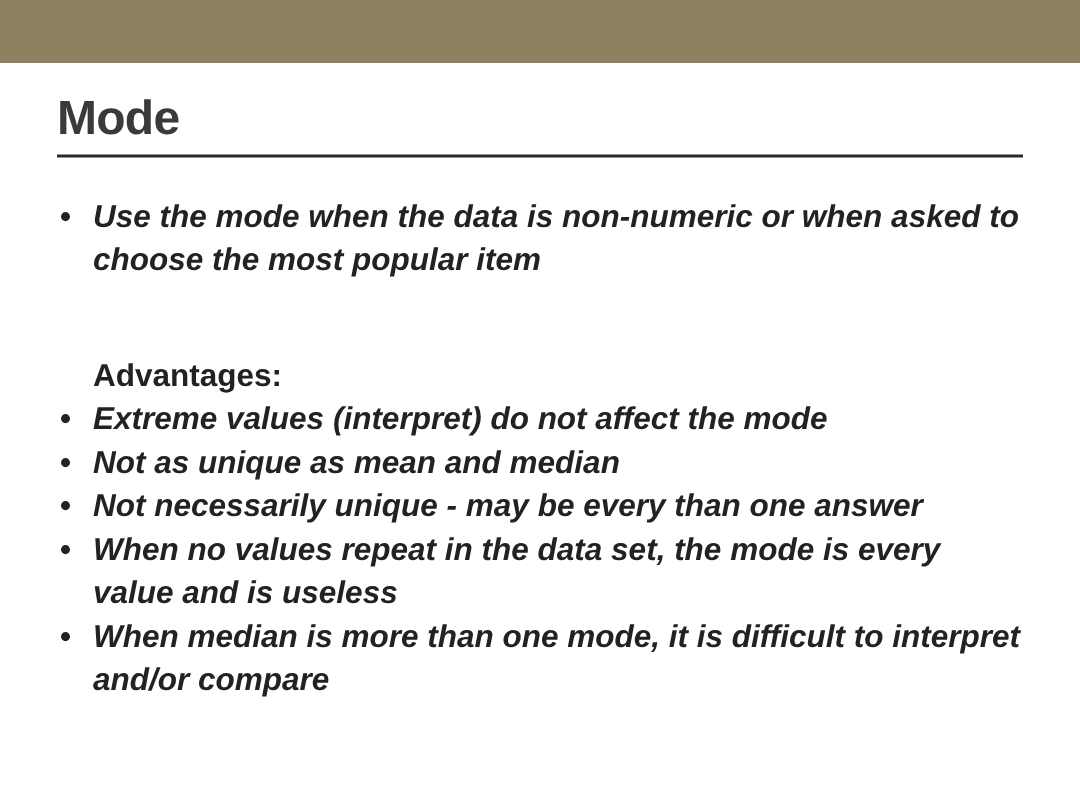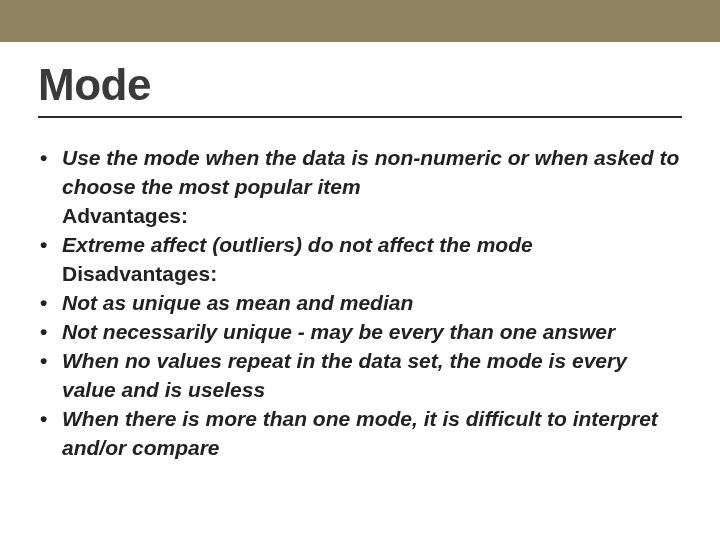--- a/index.html
+++ b/index.html
@@ -10,21 +10,21 @@
   }
   .top-bar {
     width: 100%;
     height: 42px;
     background: #8d8160;
   }
   .content {
     padding: 18px 38px 20px 38px;
   }
   .title {
-    font-size: 44px;
+    font-size: 32px;
     font-weight: bold;
     color: #3a3a3a;
     margin-bottom: 6px;
     letter-spacing: -0.5px;
   }
   .divider {
     border: none;
     border-top: 2.5px solid #2a2a2a;
     margin-bottom: 26px;
   }
@@ -43,20 +43,21 @@
     flex-shrink: 0;
     text-align: left;
     padding-left: 2px;
   }
   .bullet-text {
     flex: 1;
     font-style: italic;
   }
   .section-label {
     padding-left: 24px;
+    margin-top: 48px;
   }
 </style>
 </head>
 <body>
 
 <div class="top-bar"></div>
 
 <div class="content">
   <h1 class="title">Mode</h1>
   <hr class="divider">
@@ -65,39 +66,38 @@
 
     <div class="bullet-row">
       <span class="bullet-dot">•</span>
       <span class="bullet-text">Use the mode when the data is non-numeric or when asked to choose the most popular item</span>
     </div>
 
     <div class="section-label">Advantages:</div>
 
     <div class="bullet-row">
       <span class="bullet-dot">•</span>
-      <span class="bullet-text"> Extreme affect (outliers) do not affect the mode</span>
+      <span class="bullet-text"> Extreme values (interpret) do not affect the mode</span>
     </div>
 
-    <div class="section-label">Disadvantages:</div>
 
     <div class="bullet-row">
       <span class="bullet-dot">•</span>
       <span class="bullet-text">Not as unique as mean and median</span>
     </div>
 
     <div class="bullet-row">
       <span class="bullet-dot">•</span>
       <span class="bullet-text">Not necessarily unique - may be every than one answer</span>
     </div>
 
     <div class="bullet-row">
       <span class="bullet-dot">•</span>
       <span class="bullet-text">When no values repeat in the data set, the mode is every value and is useless</span>
     </div>
 
     <div class="bullet-row">
       <span class="bullet-dot">•</span>
-      <span class="bullet-text">When there is more than one mode, it is difficult to interpret and/or compare</span>
+      <span class="bullet-text">When median is more than one mode, it is difficult to interpret and/or compare</span>
     </div>
 
   </div>
 </div>
 
 </body></html>

